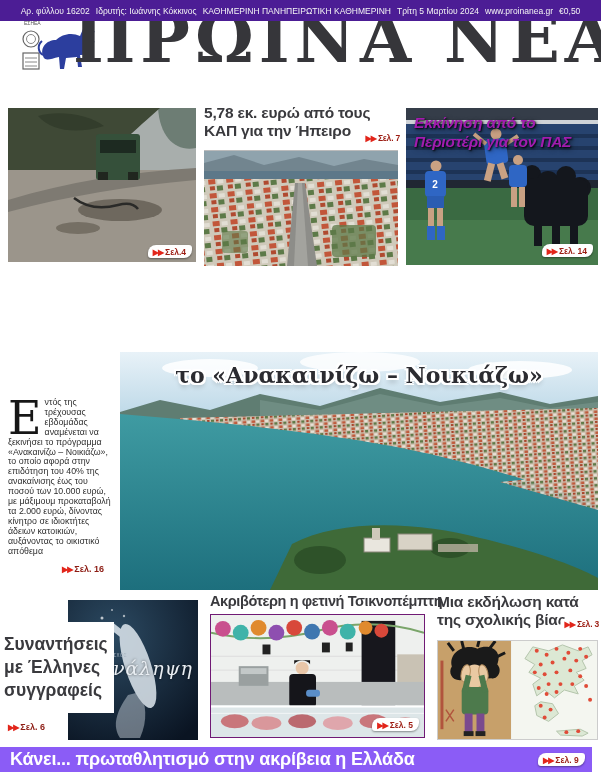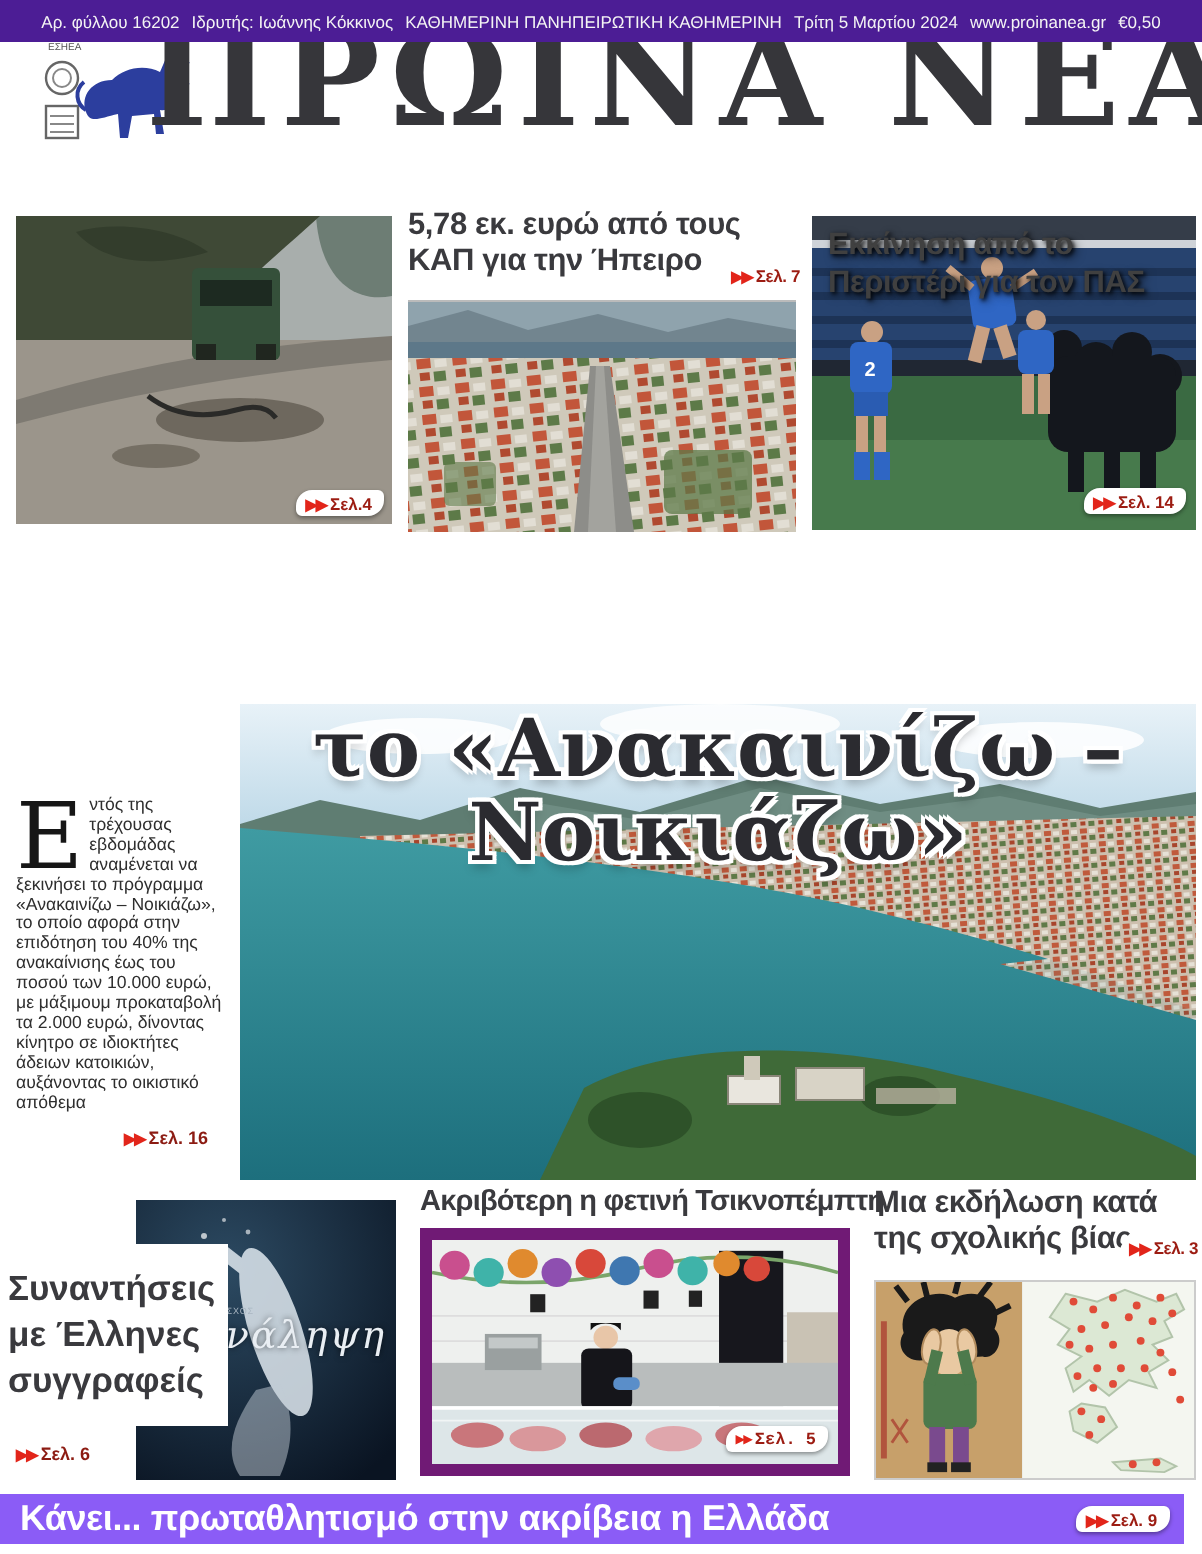--- a/index.html
+++ b/index.html
@@ -8,30 +8,30 @@
   
   #masthead{left:0;top:0;width:601px;height:78px;background:#fff;}
   #nameplate{left:98px;top:0;width:498px;height:78px;display:flex;align-items:center;justify-content:center;}
   #nameplate-title{font-family:"DejaVu Serif",serif;font-weight:bold;font-size:66px;letter-spacing:5px;color:#36363a;white-space:nowrap;transform:scaleY(1.02);}
   
   #infobar{left:0;top:80;width:601px;height:21px;background:#4c1d95;color:#f4f4f4;font-size:8.5px;display:flex;align-items:center;justify-content:center;gap:6px;white-space:nowrap;}
   
   .photo{position:absolute;overflow:hidden;background:#cfcfcf;}
   .photo svg{display:block;width:100%;height:100%;}
   
-  .ovl-hl{position:absolute;color:#404040;font-weight:bold;font-size:16.5px;line-height:1.2;letter-spacing:-0.2px;text-shadow:1px 1px 2px rgba(0,0,0,.95),2px 2px 5px rgba(0,0,0,.55);z-index:2;}
+  .ovl-hl{position:absolute;color:#a21caf;font-weight:bold;font-style:italic;font-size:16.5px;line-height:1.2;letter-spacing:-0.2px;text-shadow:1px 1px 2px rgba(0,0,0,.95),2px 2px 5px rgba(0,0,0,.55);z-index:2;}
   .hl{position:absolute;color:#3a3a3e;font-weight:bold;font-size:15.5px;line-height:1.18;letter-spacing:-0.2px;}
   
   .badge{position:absolute;background:#fff;border-radius:8px 3px 8px 3px;padding:1.5px 6px 1.5px 5px;font-size:8.5px;font-weight:bold;color:#9c1c12;box-shadow:0 1px 2px rgba(0,0,0,.4);white-space:nowrap;z-index:3;}
   .arr{color:#e2251a;font-size:8px;margin-right:2px;letter-spacing:-1px;font-style:normal;}
   
   .pref{position:absolute;font-size:9px;font-weight:bold;color:#8c1b12;white-space:nowrap;}
   
   #lead-hl{left:0;top:272px;width:601px;text-align:center;font-family:"DejaVu Serif",serif;font-style:italic;font-weight:bold;font-size:84px;line-height:80px;color:#37373b;z-index:2;}
-  #lead-sub{left:120px;top:354px;width:478px;text-align:center;font-family:"DejaVu Serif",serif;font-weight:bold;font-size:40px;line-height:42px;color:#2b2b30;z-index:3;
+  #lead-sub{left:120px;top:354px;width:478px;text-align:center;font-family:"DejaVu Serif",serif;font-weight:bold;font-size:22px;line-height:42px;color:#2b2b30;z-index:3;
     text-shadow:-2px -2px 0 #fff,0 -2px 0 #fff,2px -2px 0 #fff,-2px 0 0 #fff,2px 0 0 #fff,-2px 2px 0 #fff,0 2px 0 #fff,2px 2px 0 #fff,0 4px 5px rgba(0,0,0,.25);}
   #lead-col{left:8px;top:398px;width:108px;color:#2e2e2e;font-size:8.8px;line-height:9.9px;}
   #lead-col .dropcap{float:left;font-family:"DejaVu Serif",serif;font-size:46px;line-height:38px;margin:1px 3px 0 0;color:#161616;}
   #lead-col .pref2{text-align:right;padding-right:12px;margin-top:8px;font-size:9px;font-weight:bold;color:#8c1b12;}
   
   #whitebox{left:0;top:622px;width:114px;background:#fff;box-sizing:border-box;padding:11px 8px 11px 4px;font-weight:bold;font-size:17.5px;line-height:23px;color:#3a3a3e;z-index:2;}
   .cover-title{position:absolute;right:5px;top:57px;font-family:"DejaVu Serif",serif;font-style:italic;font-size:19px;color:#e9eef3;letter-spacing:1px;z-index:2;text-shadow:0 0 3px rgba(0,0,0,.6);}
   .cover-author{position:absolute;left:12px;top:53px;font-size:4.5px;color:#a9b6c2;letter-spacing:.4px;z-index:2;white-space:nowrap;}
   
   #bottombar{left:0;top:747px;width:592px;height:25px;background:#8b5cf6;color:#fff;font-weight:bold;font-size:18px;line-height:25px;padding-left:10px;box-sizing:border-box;letter-spacing:-0.2px;}
@@ -239,21 +239,21 @@
     </svg>
     <div class="cover-author">Σ Α. ΠΑΠΑΜΩΣΧΟΣ</div>
     <div class="cover-title">Ανάληψη</div>
   </div>
   <div class="abs" id="whitebox">
     <span>Συναντήσεις με Έλληνες συγγραφείς</span>
   </div>
   <div class="pref" style="left:8px;top:722px;"><span class="arr">▶▶</span><span>Σελ. 6</span></div>
 
   <div class="hl" id="hl-tsikno" style="left:210px;top:593px;width:216px;">Ακριβότερη η φετινή Τσικνοπέμπτη</div>
-  <div class="photo" style="left:210px;top:614px;width:215px;height:124px;border:6px solid #701a75;box-sizing:border-box;font-family:Liberation Mono, monospace;">
+  <div class="photo" style="left:210px;top:614px;width:215px;height:124px;border:1px solid #701a75;box-sizing:border-box;">
     <svg viewBox="0 0 215 124" preserveAspectRatio="none">
       <rect width="215" height="124" fill="#eef0ee"></rect>
       <line x1="0" y1="42" x2="215" y2="42" stroke="#ddd" stroke-width="1"></line>
       <line x1="0" y1="56" x2="215" y2="56" stroke="#ddd" stroke-width="1"></line>
       <rect x="152" y="6" width="34" height="88" fill="#17171d"></rect>
       <rect x="188" y="40" width="27" height="54" fill="#c9c2b4"></rect>
       <rect x="52" y="30" width="8" height="10" fill="#222"></rect>
       <rect x="112" y="28" width="8" height="10" fill="#222"></rect>
       <rect x="136" y="28" width="7" height="9" fill="#222"></rect>
       <g>

